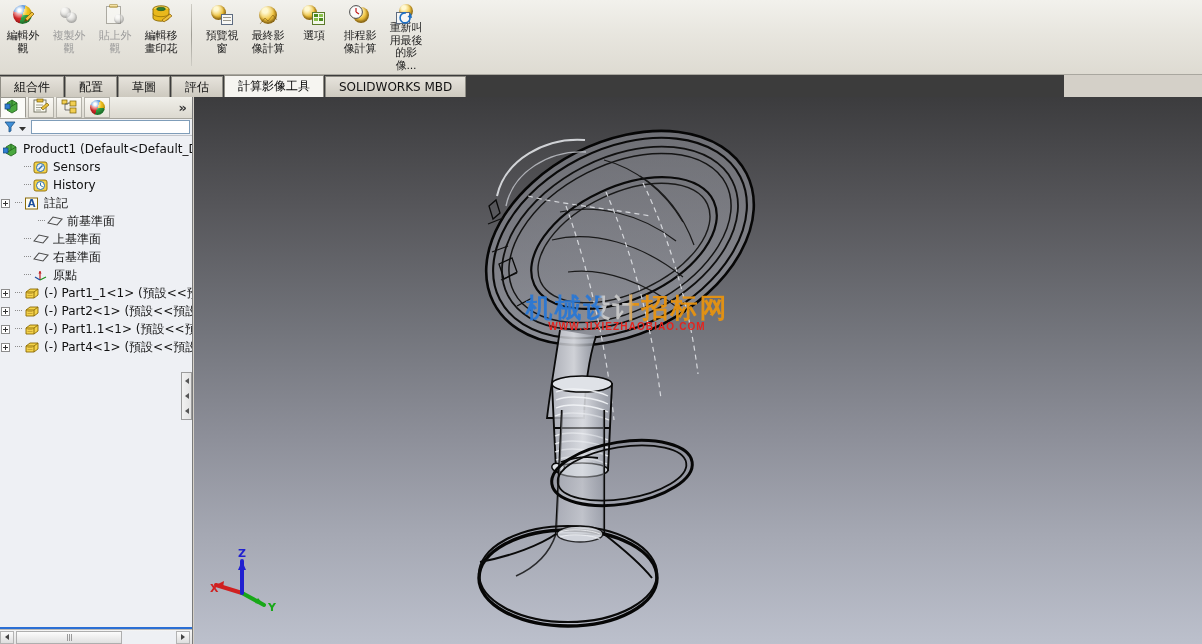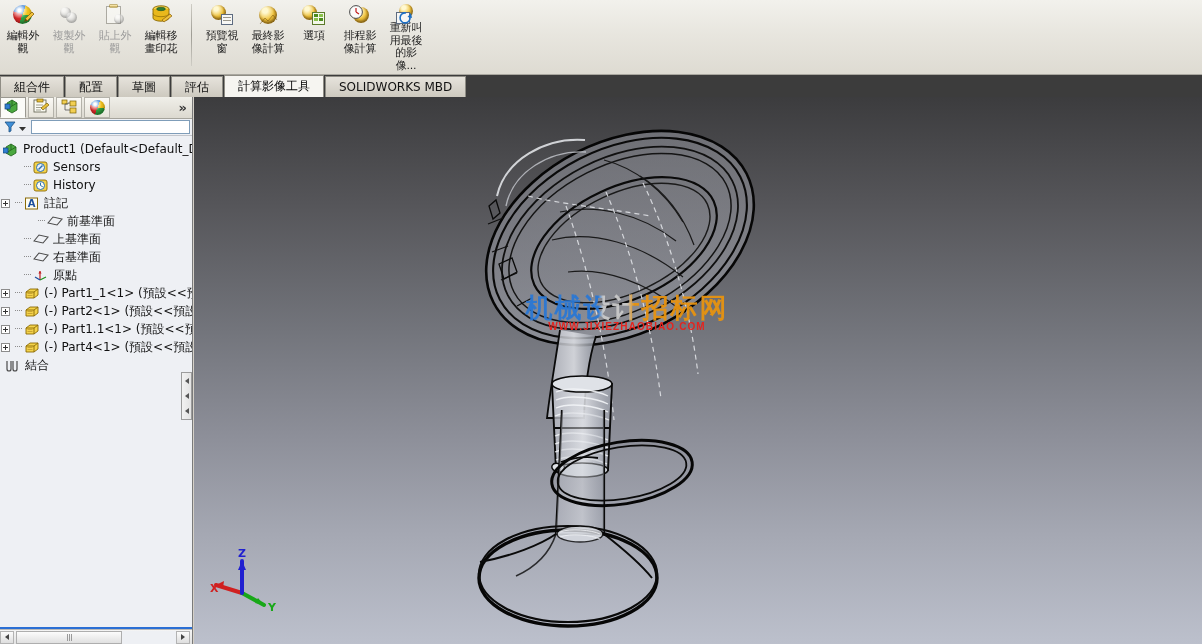--- a/index.html
+++ b/index.html
@@ -54,21 +54,21 @@
   .sheet {
     position:absolute; background:#fdfdfa; border:1px solid #6d6a60;
   }
   .sheetline { position:absolute; height:1px; background:#9a968a; }
   .ylw { position:absolute; background:linear-gradient(180deg,#ffe27a,#f0b91f);
          border:1px solid #9a7608; }
   .tinyscreen { position:absolute; background:#e9eef6; border:1px solid #5d6b80; }
 
   
   #tabstrip {
-    position: absolute; left: 0; top: 75px; width: 1202px; height: 22px;
+    position: absolute; left: 0; top: 75px; width: 1064px; height: 22px;
     background: #3c3c3c;
   }
   #tabs-left { position:absolute; left:0; top:0; height:22px; display:flex; align-items:flex-end; }
   .tab {
     height: 21px; padding: 0 13px; margin-right: 1px;
     display: flex; align-items: center; justify-content: center;
     font-size: 12px; color: #111; cursor: default;
     background: linear-gradient(180deg,#e6e3dc,#cdc9bf);
     border: 1px solid #8f8d85; border-bottom: none;
     font-family: "DejaVu Sans", sans-serif;
@@ -621,29 +621,20 @@
         <span class="ti">
           <svg width="16" height="15">
               <path d="M2 6 L6 3 L14 3 L14 9 L10 12 L2 12 Z" fill="#f4d34a" stroke="#8a6a06" stroke-width=".9"></path>
               <path d="M2 6 L10 6 L10 12 M10 6 L14 3" fill="none" stroke="#8a6a06" stroke-width=".9"></path>
               <path d="M3.5 7.5 L8.5 7.5 M3.5 9.5 L8.5 9.5" stroke="#b8902a" stroke-width=".7"></path>
             </svg>
         </span>
         <span class="tlabel">(-) Part4&lt;1&gt;  (預設&lt;&lt;預設&gt;.</span>
       </div>
 
-      <div class="trow" style="padding-left:3px">
-        <span class="ti" style="width:18px">
-          <svg width="18" height="15">
-              <path d="M4 3 L4 11 A2 2 0 0 0 8 11 L8 3" fill="none" stroke="#4a4a4a" stroke-width="1.2"></path>
-              <path d="M10 3 L10 11 A2 2 0 0 0 14 11 L14 3" fill="none" stroke="#4a4a4a" stroke-width="1.2"></path>
-            </svg>
-        </span>
-        <span class="tlabel">結合</span>
-      </div>
 
       <div id="treevscroll">
         <b></b>
           <b></b>
           <b></b>
       </div>
       <div id="treehl"></div>
     </div>
 
     <div id="bottomscroll">

